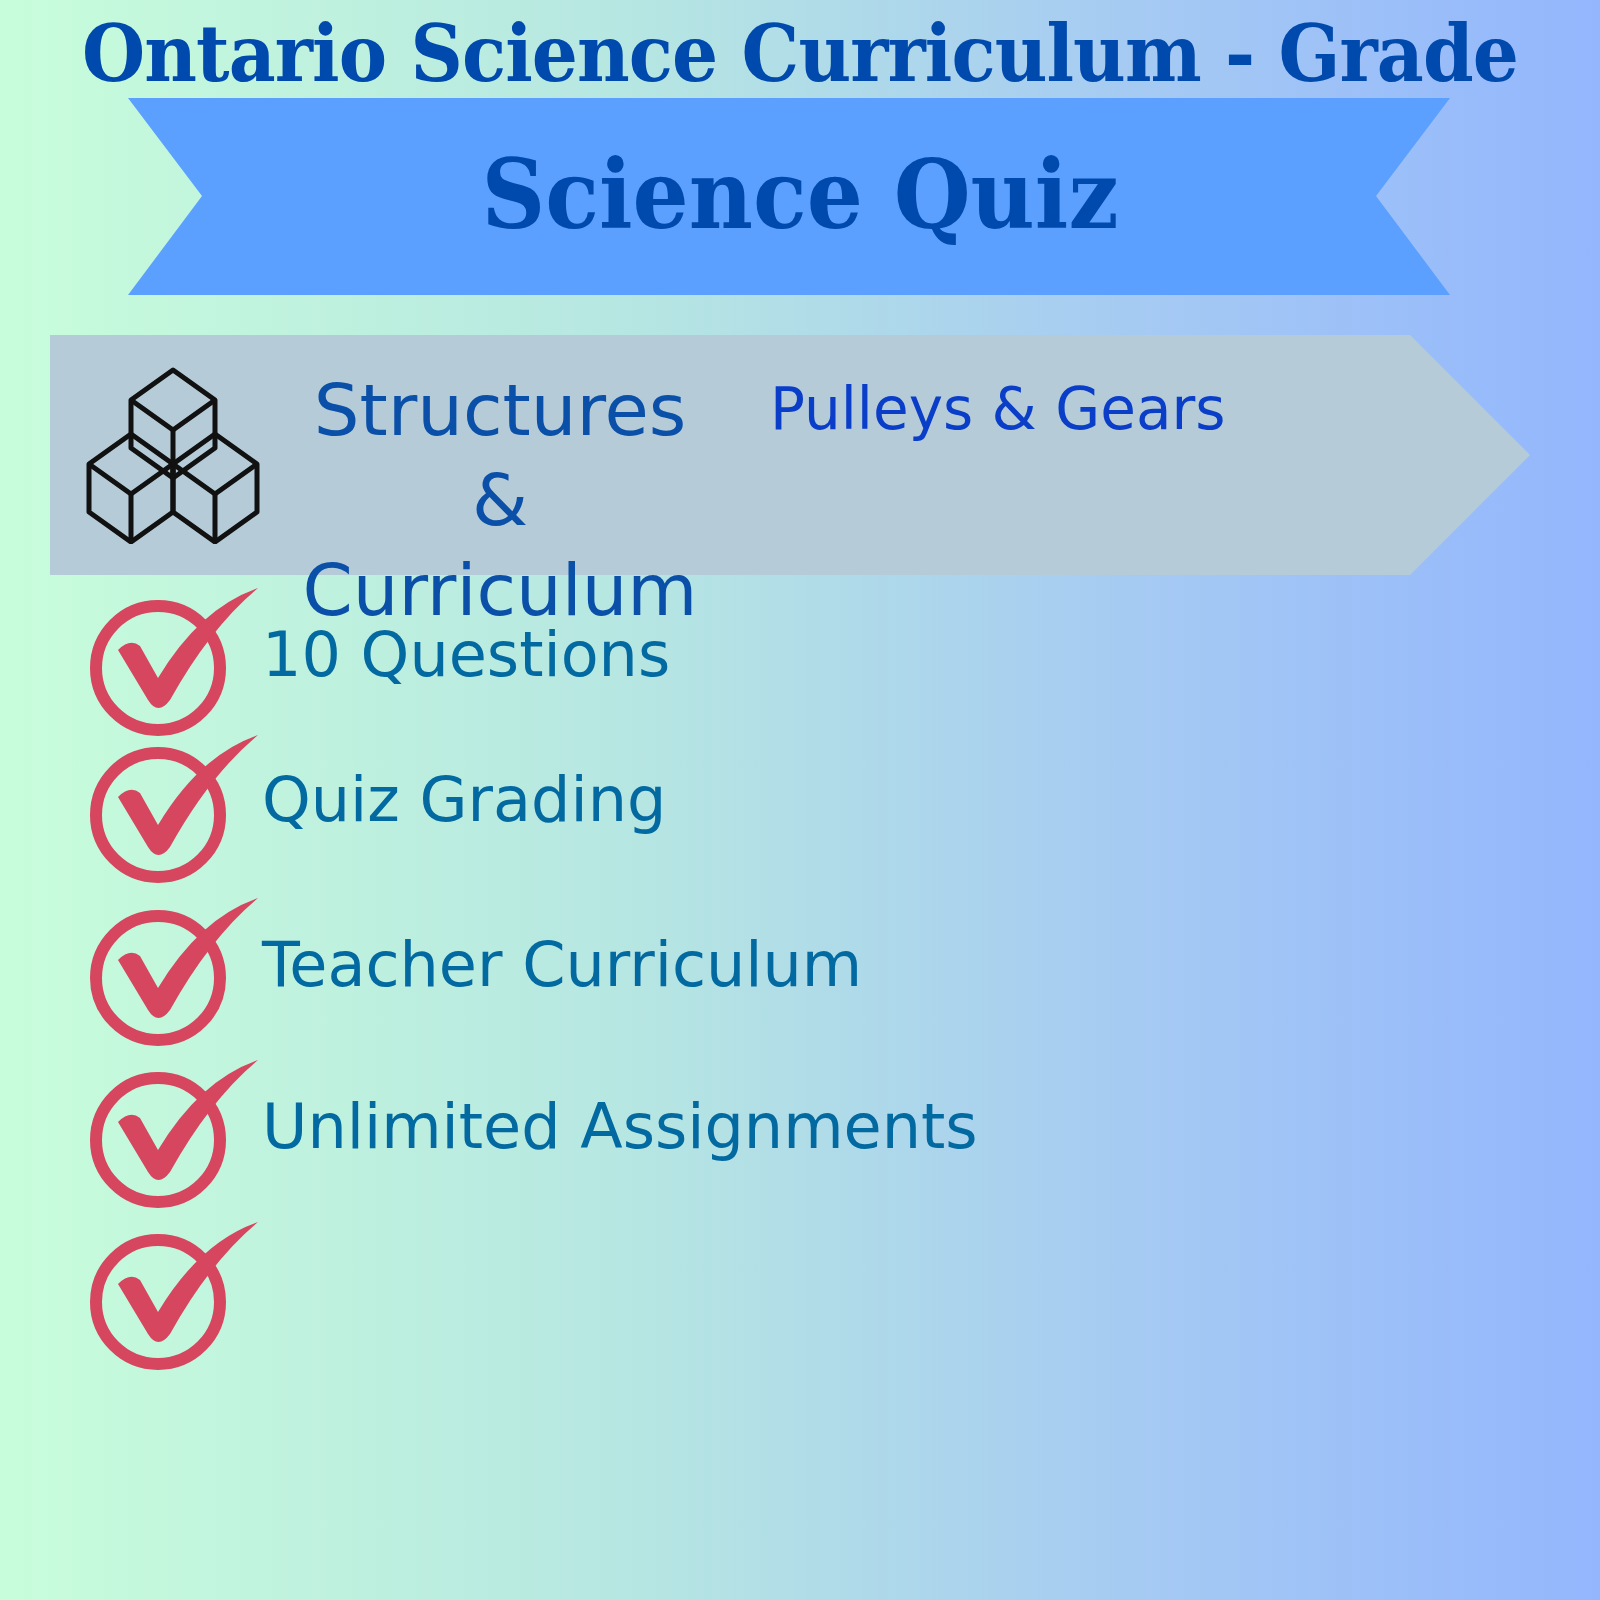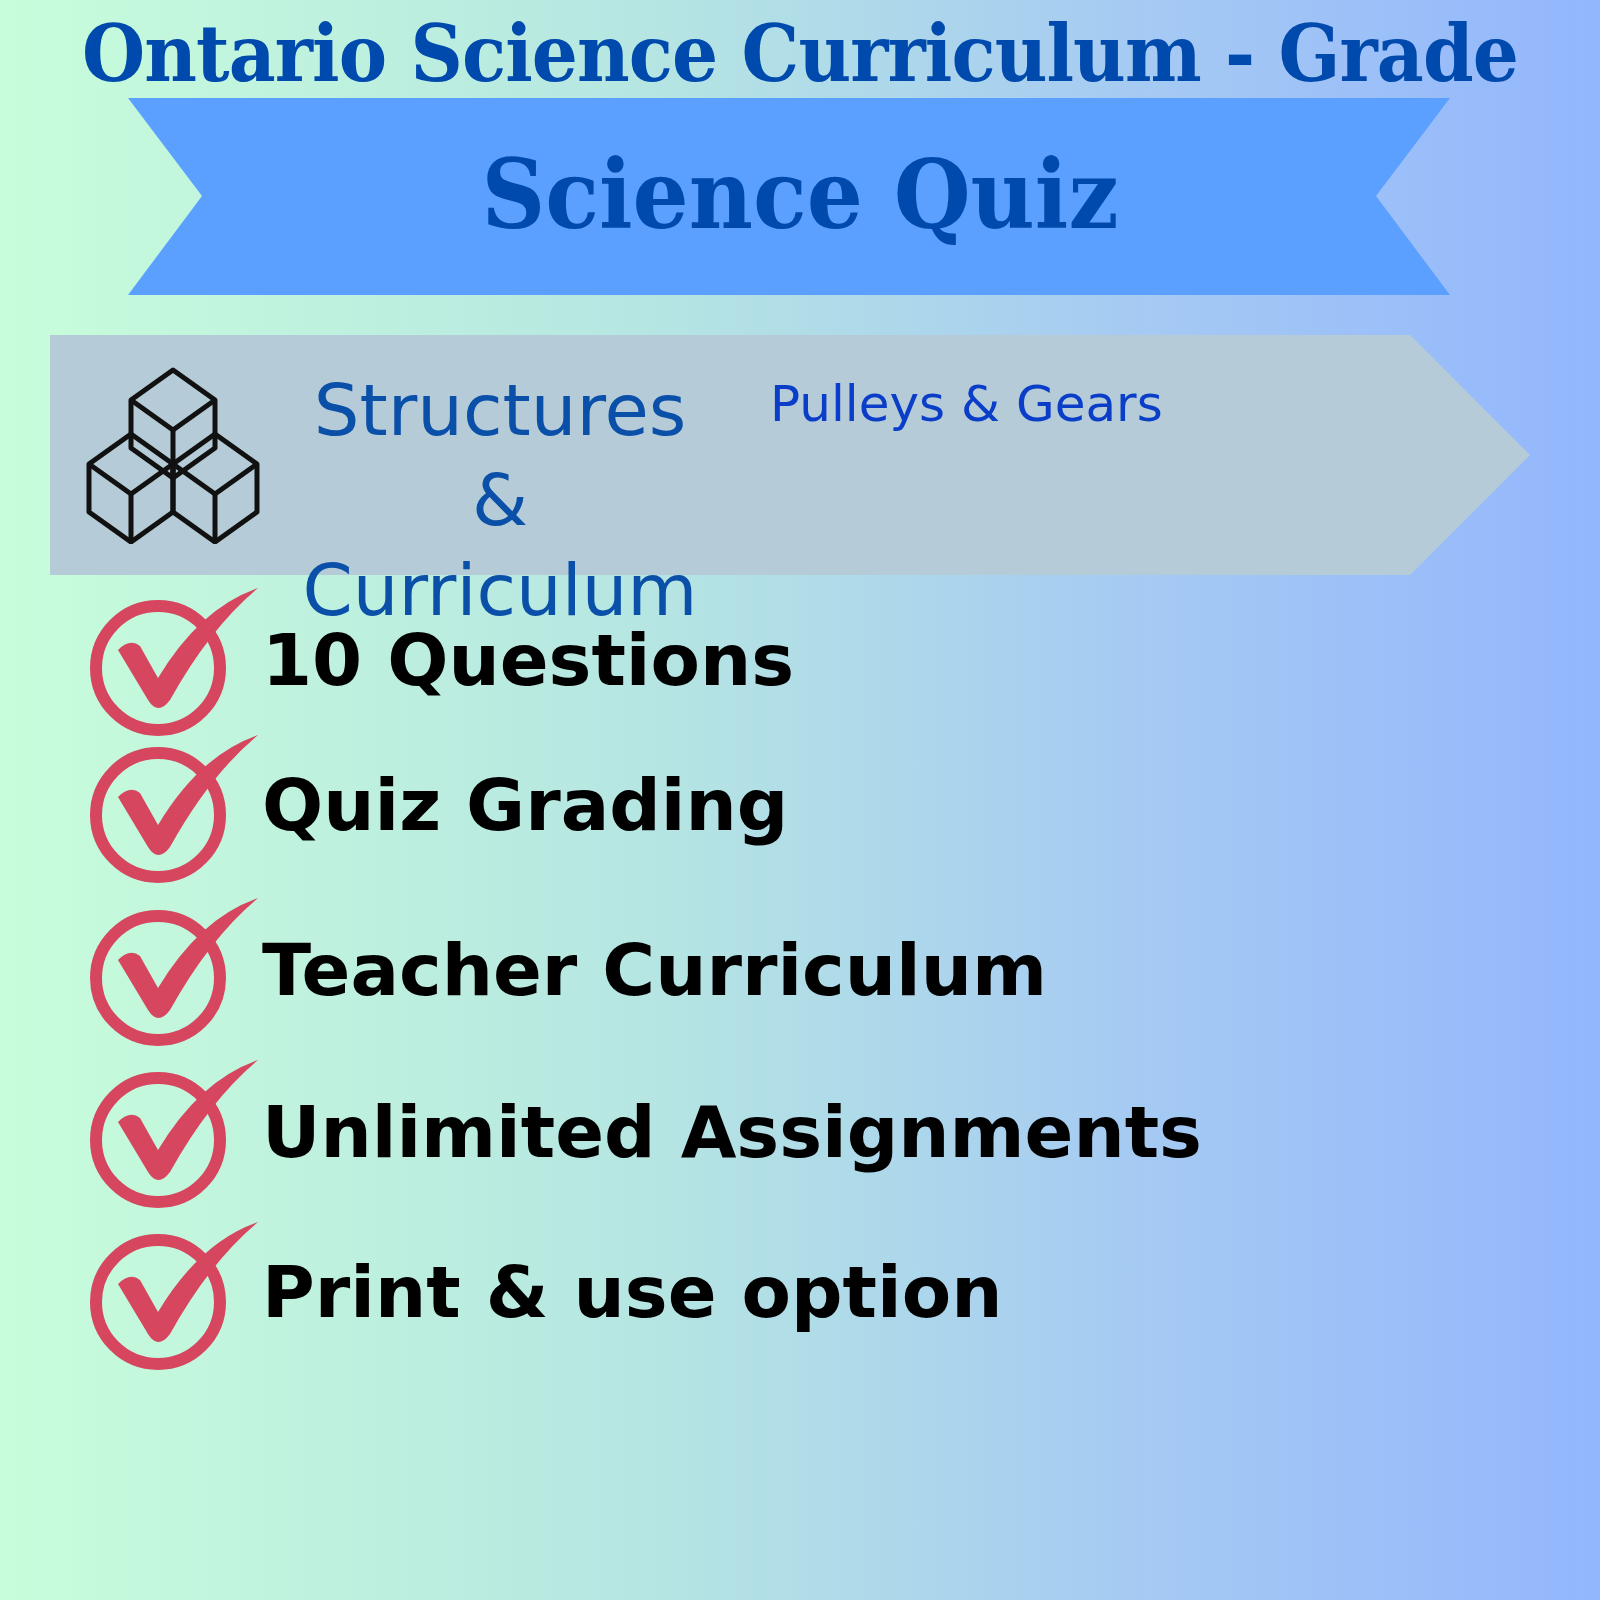--- a/index.html
+++ b/index.html
@@ -10,24 +10,24 @@
     font-family:"DejaVu Serif","Liberation Serif",serif;font-weight:bold;
     font-size:78px;color:#004aad;letter-spacing:-1px;transform:scaleX(0.93);}
   .ribbon{position:absolute;left:128px;top:98px;width:1322px;height:197px;}
   .ribbon-text{position:absolute;left:0;top:138px;width:1600px;text-align:center;
     font-family:"DejaVu Serif","Liberation Serif",serif;font-weight:bold;
     font-size:96px;color:#004aad;transform:scaleX(0.92);}
   .topic-band{position:absolute;left:50px;top:335px;width:1480px;height:240px;}
   .cube-icon{position:absolute;left:84px;top:366px;width:178px;height:178px;}
   .topic-main{position:absolute;left:300px;top:365px;font-size:72px;color:#0a4fa8;
     line-height:90px;text-align:center;width:400px;}
-  .topic-sub{position:absolute;left:770px;top:375px;font-size:50px;color:#0a3ec9;}
+  .topic-sub{position:absolute;left:770px;top:375px;font-size:58px;color:#0a3ec9;}
   .feature{position:absolute;left:90px;height:140px;width:1000px;}
   .feature svg{position:absolute;left:0;top:0;}
-  .feature span{position:absolute;left:172px;font-size:72px;color:#000000;white-space:nowrap;font-weight:bold;}
+  .feature span{position:absolute;left:172px;font-size:62px;color:#0369a1;white-space:nowrap;}
 </style>
 </head>
 <body>
 
 <div class="title">Ontario Science Curriculum - Grade 4</div>
 
 <svg class="ribbon" viewBox="0 0 1322 197">
   <polygon points="0,0 1322,0 1248,98 1322,197 0,197 74,98" fill="#5ca0ff"></polygon>
 </svg>
 <div class="ribbon-text">Science Quiz</div>
@@ -80,14 +80,13 @@
       <circle cx="68" cy="80" r="62" fill="none" stroke="#d6465e" stroke-width="12"></circle>
       <path d="M28,62 Q40,50 50,58 L68,90 Q110,20 168,0 Q120,40 80,112 Q68,128 58,112 Z" fill="#d6465e"></path>
     </svg>
   <span style="top:30px">Unlimited Assignments</span>
 </div>
 <div class="feature" style="top:1222px">
   <svg width="170" height="150" viewBox="0 0 170 150">
       <circle cx="68" cy="80" r="62" fill="none" stroke="#d6465e" stroke-width="12"></circle>
       <path d="M28,62 Q40,50 50,58 L68,90 Q110,20 168,0 Q120,40 80,112 Q68,128 58,112 Z" fill="#d6465e"></path>
     </svg>
-  <span style="top:28px">Print &amp; use option</span>
 </div>
 
 </body></html>

